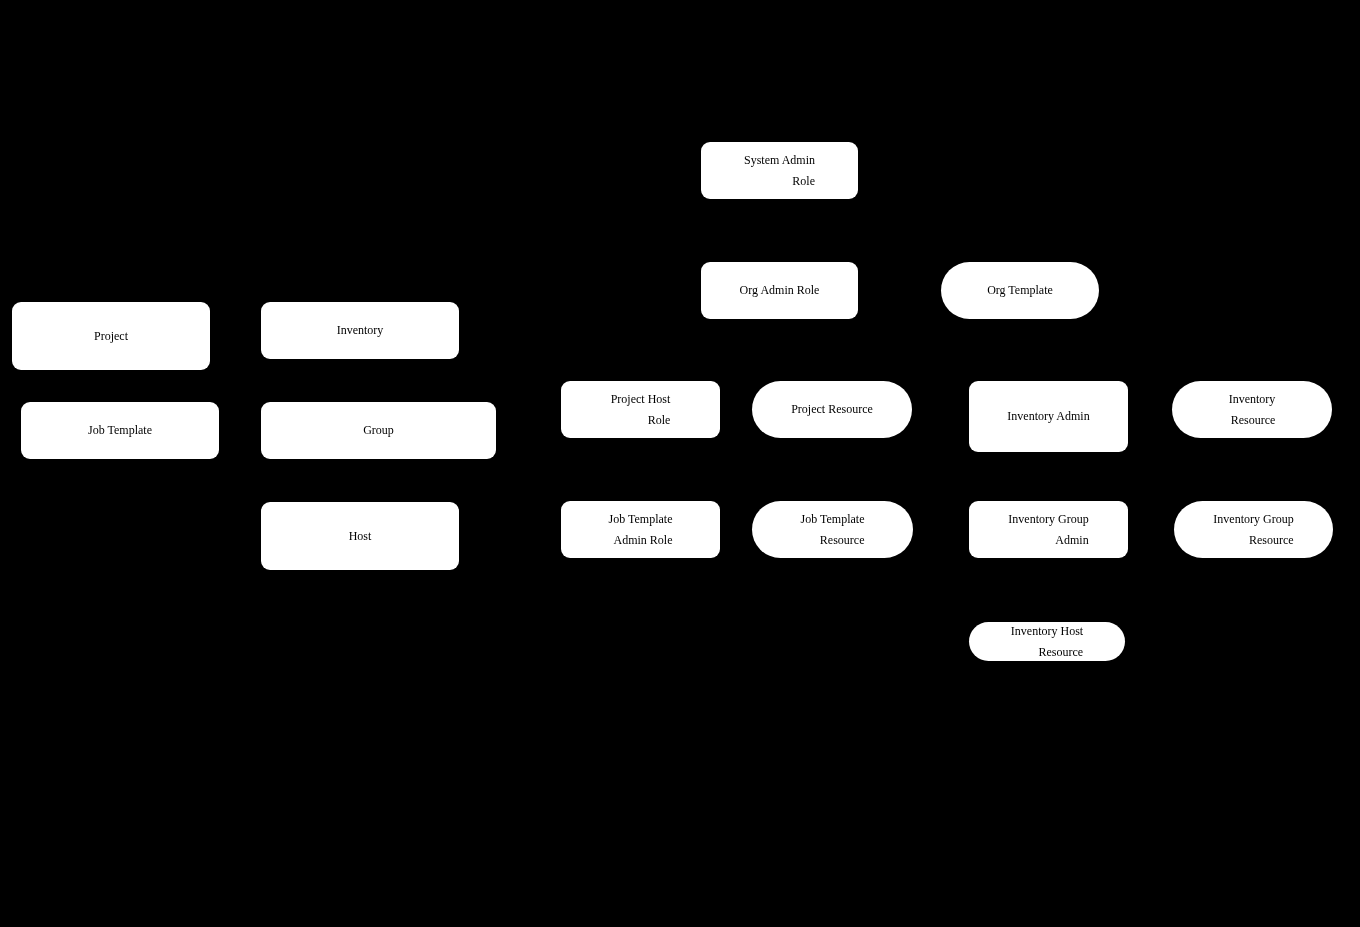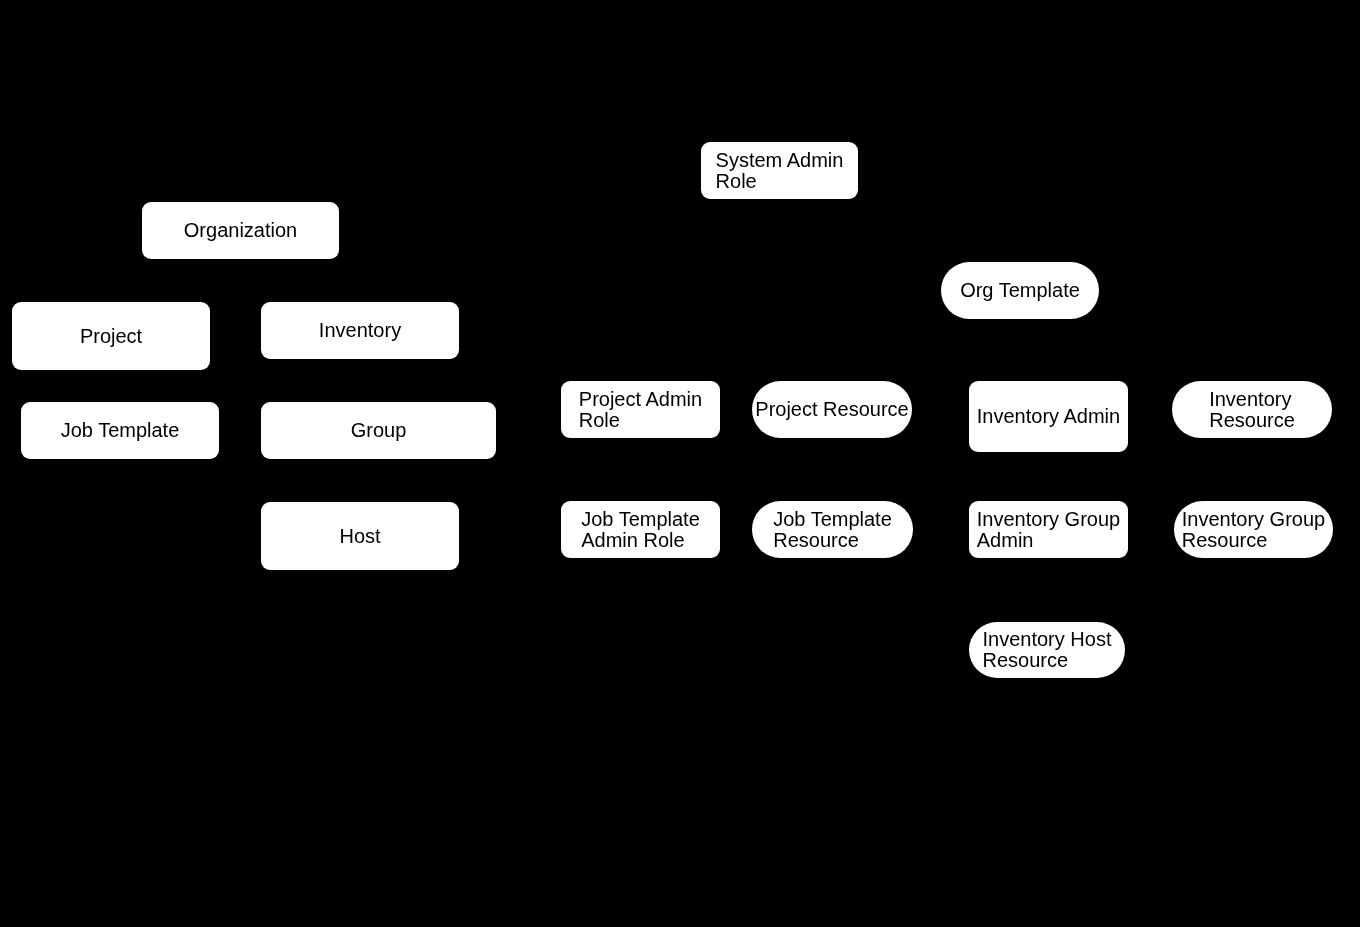--- a/index.html
+++ b/index.html
@@ -21,56 +21,57 @@
     font-family:"Liberation Sans", sans-serif;
   }
   .node{
     position:absolute;
     box-sizing:border-box;
     background:var(--node-fill);
     color:var(--node-text);
     display:flex;
     align-items:center;
     justify-content:center;
-    text-align:left;
-    font-size:20px;
+    text-align:right;
+    font-size:12px;
     line-height:21px;
     white-space:pre-line;
+    font-family:Liberation Serif, serif;
   }
   .rect{border-radius:9px;}
   .pill{border-radius:28.5px;}
 </style>
 </head>
 <body>
 
 <div class="canvas">
 
-  <div class="node rect" style="left:142px;top:202px;width:197px;height:57px">Organization</div>
   <div class="node rect" style="left:12px;top:302px;width:198px;height:68px">Project</div>
   <div class="node rect" style="left:261px;top:302px;width:198px;height:57px">Inventory</div>
   <div class="node rect" style="left:21px;top:402px;width:198px;height:57px">Job Template</div>
   <div class="node rect" style="left:261px;top:402px;width:235px;height:57px">Group</div>
   <div class="node rect" style="left:261px;top:502px;width:198px;height:68px">Host</div>
 
   <div class="node rect" style="left:701px;top:142px;width:157px;height:57px">System Admin
 Role</div>
+  <div class="node rect" style="left:701px;top:262px;width:157px;height:57px">Org Admin Role</div>
   <div class="node pill" style="left:941px;top:262px;width:158px;height:57px">Org Template</div>
 
-  <div class="node rect" style="left:561px;top:381px;width:159px;height:57px">Project Admin
+  <div class="node rect" style="left:561px;top:381px;width:159px;height:57px">Project Host
 Role</div>
   <div class="node pill" style="left:752px;top:381px;width:160px;height:57px">Project Resource</div>
   <div class="node rect" style="left:969px;top:381px;width:159px;height:71px">Inventory Admin</div>
   <div class="node pill" style="left:1172px;top:381px;width:160px;height:57px">Inventory
 Resource</div>
 
   <div class="node rect" style="left:561px;top:501px;width:159px;height:57px">Job Template
 Admin Role</div>
   <div class="node pill" style="left:752px;top:501px;width:161px;height:57px">Job Template
 Resource</div>
   <div class="node rect" style="left:969px;top:501px;width:159px;height:57px">Inventory Group
 Admin</div>
   <div class="node pill" style="left:1174px;top:501px;width:159px;height:57px">Inventory Group
 Resource</div>
 
-  <div class="node pill" style="left:969px;top:622px;width:156px;height:56px">Inventory Host
+  <div class="node pill" style="left:969px;top:622px;width:156px;height:39px">Inventory Host
 Resource</div>
 
 </div>
 
 </body></html>

